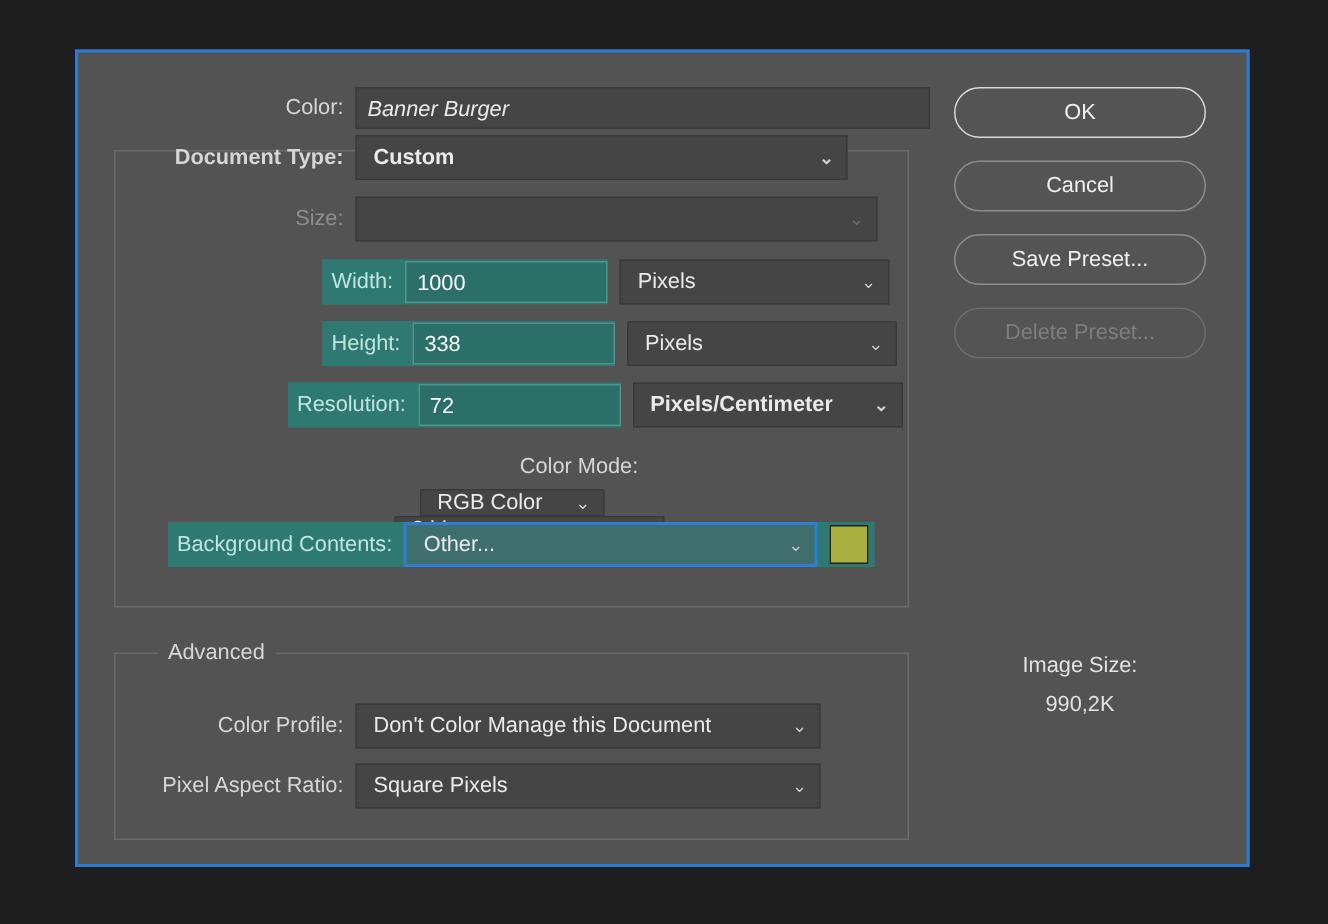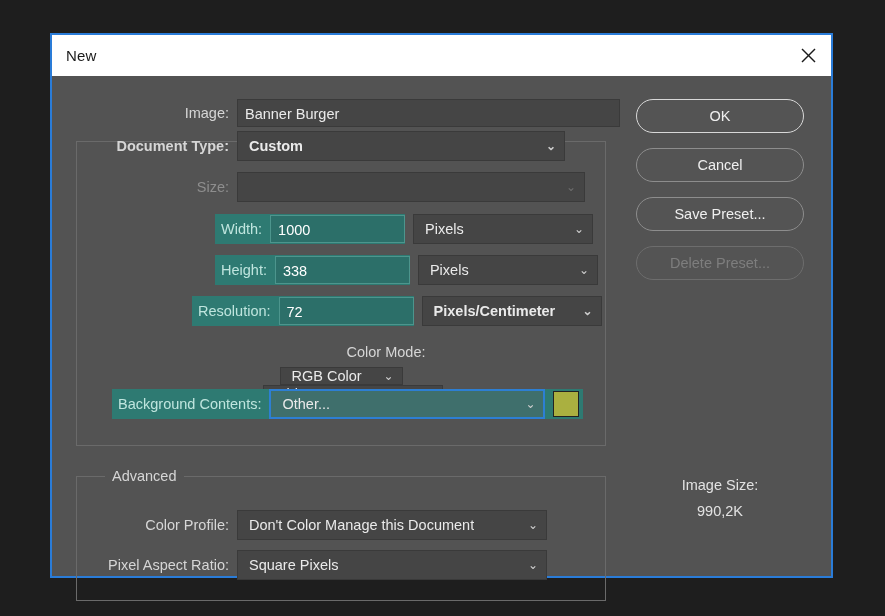--- a/index.html
+++ b/index.html
@@ -207,43 +207,34 @@
     color: #e2e2e2;
     font-size: 14.5px;
     line-height: 26px;
   }
 </style>
 </head>
 <body>
 
 <div class="dialog">
 
-  <div class="titlebar">
-    <span class="titlebar-text">New</span>
-    <div class="close-btn">
-      <svg width="17" height="17" viewBox="0 0 17 17" aria-hidden="true">
-        <line x1="2" y1="2" x2="15" y2="15" stroke="#1a1a1a" stroke-width="1.4"></line>
-        <line x1="15" y1="2" x2="2" y2="15" stroke="#1a1a1a" stroke-width="1.4"></line>
-      </svg>
-    </div>
-  </div>
 
   <div class="body">
 
     <div class="left-col">
 
       <div class="groupbox" style="left:24px; top:65px; width:530px; height:305px;"></div>
 
       <div class="groupbox" style="left:24px; top:400px; width:530px; height:125px;">
         <span class="group-legend">Advanced</span>
       </div>
 
       <div class="row" style="position:absolute; left:0; top:22px; width:578px;">
-        <div class="label w-main">Image:</div>
-        <div class="input" style="width:383px;">Banner Burger</div>
+        <div class="label w-main">Color:</div>
+        <div class="input" style="width:383px;font-style:italic;">Banner Burger</div>
       </div>
 
       <div class="row" style="position:absolute; left:0; top:55px; width:578px;font-weight:bold;">
         <div class="label w-main">Document Type:</div>
         <div class="select" style="width:328px;">
           <span class="sel-text">Custom</span>
           <span class="chev">⌄</span>
         </div>
       </div>
 

